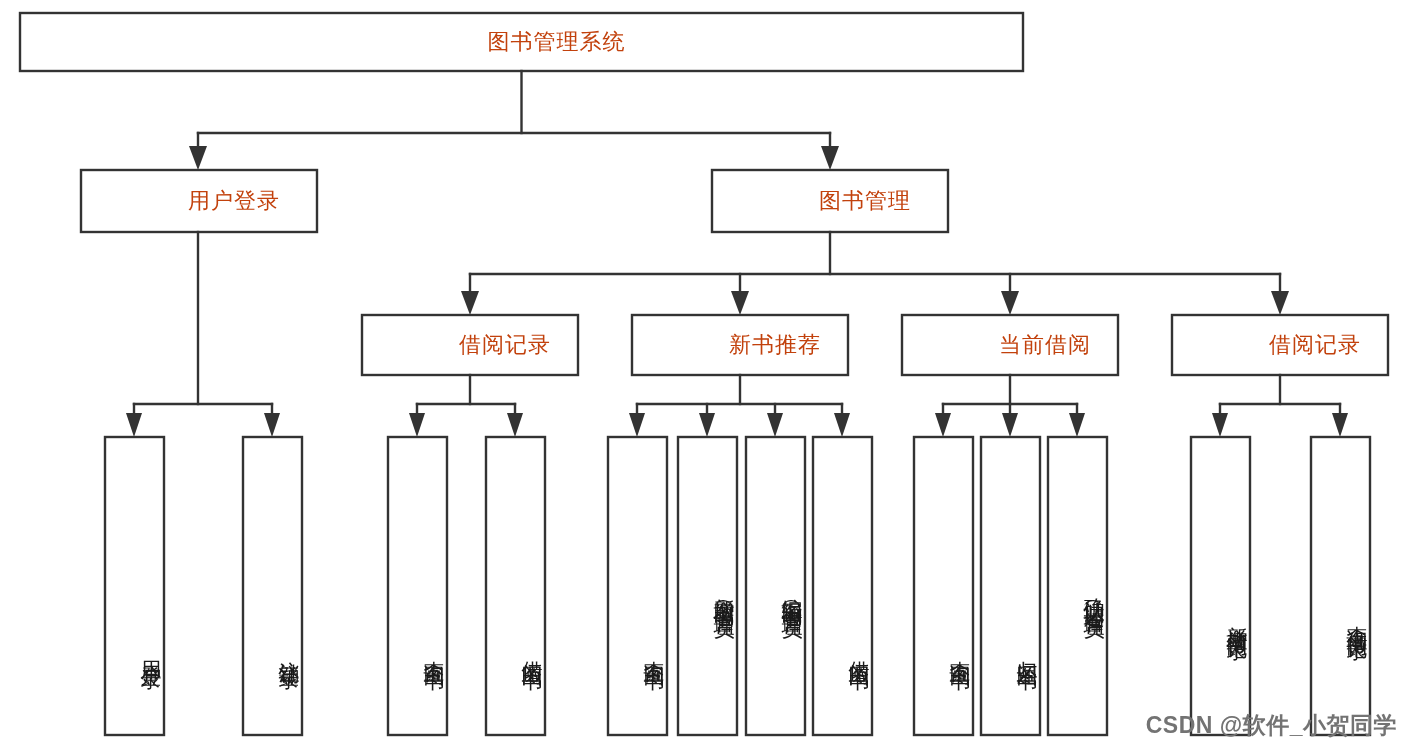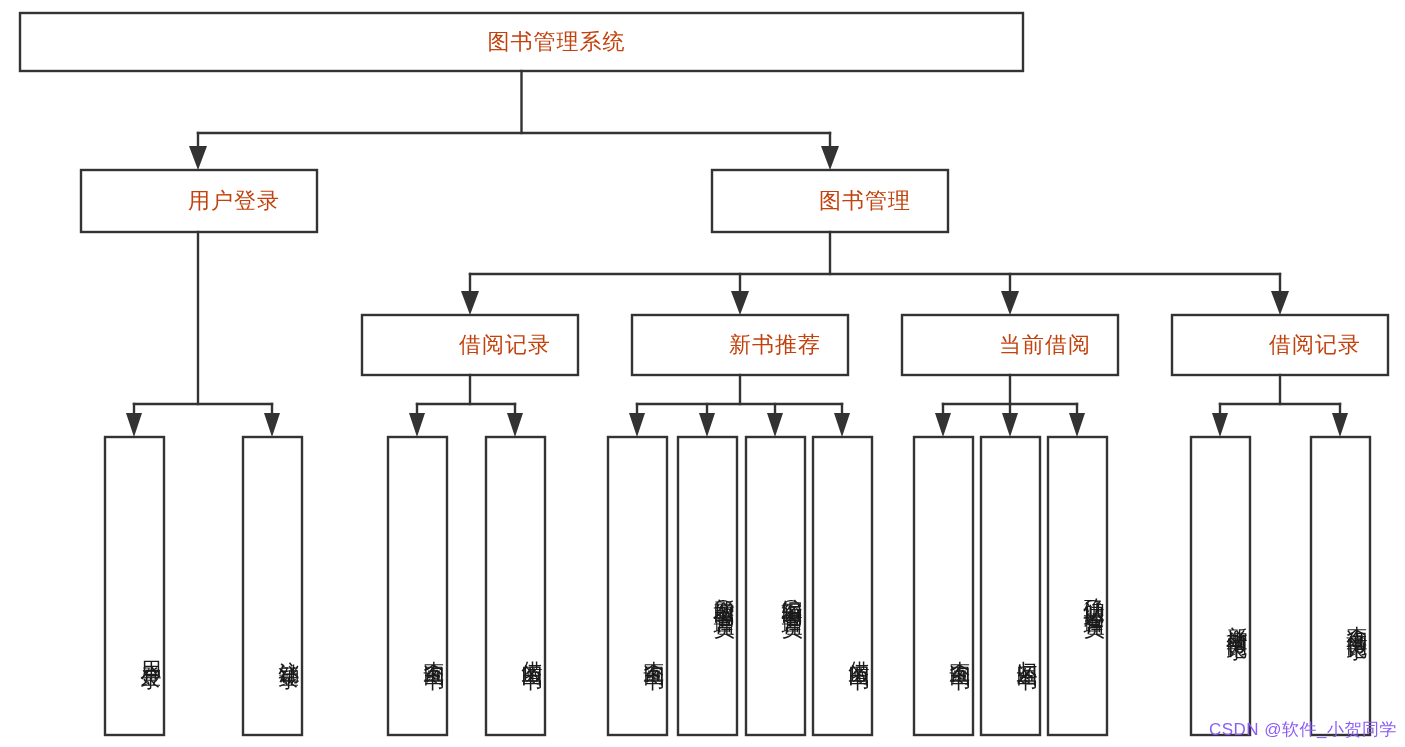--- a/index.html
+++ b/index.html
@@ -64,25 +64,26 @@
     color: #c2410c;
     letter-spacing: 1px;
     white-space: nowrap;
     pointer-events: none;
     padding-left: 35px;
   }
   .watermark {
     position: absolute;
     right: 8px;
     bottom: 6px;
-    font-size: 17px;
-    color: #8b5cf6;
+    font-size: 23px;
+    color: #737373;
     letter-spacing: 0.5px;
     white-space: nowrap;
     font-family: "Liberation Sans", "DejaVu Sans", sans-serif;
+    font-weight: bold;
   }
 </style>
 </head>
 <body>
 
 <div id="diagram-root">
 
   <svg class="diagram-canvas" viewBox="0 0 1405 747">
 
     <rect class="node-box" x="20" y="13" width="1003" height="58"></rect>

